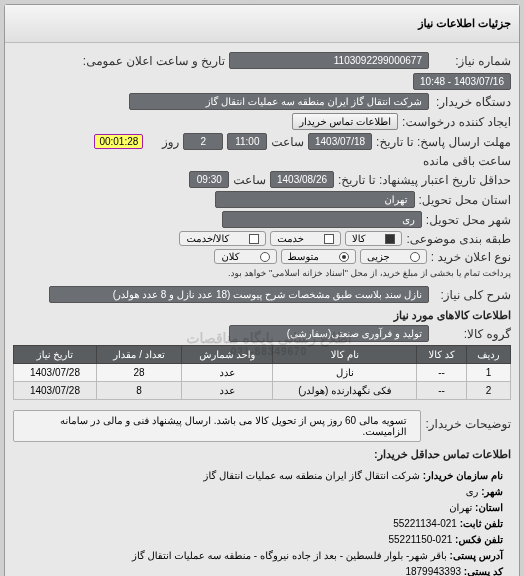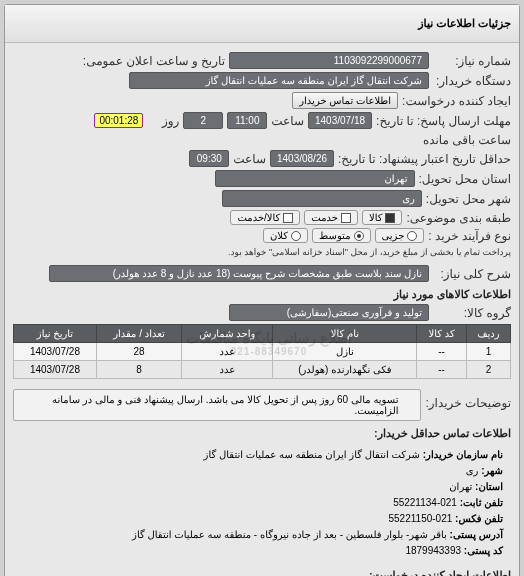--- a/index.html
+++ b/index.html
@@ -60,21 +60,21 @@
   cursor: pointer;
 }
 .chip {
   border: 1px solid #999;
   background: #f0f0f0;
   padding: 1px 6px;
   border-radius: 3px;
   font-size: 10px;
   display: inline-flex;
   align-items: center;
-  gap: 3px;
+  gap: 20px;
 }
 .chk {
   width: 10px;
   height: 10px;
   border: 1px solid #555;
   display: inline-block;
   background: #fff;
 }
 .chk.on { background: #333; }
 .rad {
@@ -121,21 +121,21 @@
 }
 td {
   padding: 3px 4px;
   border: 1px solid #bbb;
   text-align: center;
   background: #f5f5f5;
 }
 tr:nth-child(even) td { background: #e8e8e8; }
 .note {
   border: 1px solid #aaa;
-  padding: 4px 22px;
+  padding: 4px 14px;
   margin-top: 4px;
   font-size: 10px;
   background: #f2f2f2;
   border-radius: 2px;
 }
 .contact { font-size: 10px; line-height: 1.6; padding: 4px 8px; }
 .contact .k { font-weight: bold; }
 .watermark {
   position: absolute;
   top: 330px;
@@ -153,20 +153,21 @@
 <body>
 
 <div class="panel">
   <div class="panel-header">جزئیات اطلاعات نیاز</div>
   <div class="panel-body">
 
     <div class="row">
       <span class="lbl">شماره نیاز:</span>
       <span class="val med">1103092299000677</span>
       <span class="lbl" style="min-width:120px">تاریخ و ساعت اعلان عمومی:</span>
+      <span class="val">1403/07/16 - 10:48</span>
     </div>
 
     <div class="row">
       <span class="lbl">دستگاه خریدار:</span>
       <span class="val wide">شرکت انتقال گاز ایران منطقه سه عملیات انتقال گاز</span>
     </div>
 
     <div class="row">
       <span class="lbl">ایجاد کننده درخواست:</span>
       <button class="btn">اطلاعات تماس خریدار</button>
@@ -209,21 +210,21 @@
           <span class="chk"></span>
           <span>خدمت</span>
         </span>
       <span class="chip">
           <span class="chk"></span>
           <span>کالا/خدمت</span>
         </span>
     </div>
 
     <div class="row">
-      <span class="lbl">نوع فرآیند خرید :</span>
+      <span class="lbl">نوع اعلان خرید :</span>
       <span class="chip">
           <span class="rad"></span>
           <span>جزیی</span>
         </span>
       <span class="chip">
           <span class="rad on"></span>
           <span>متوسط</span>
         </span>
       <span class="chip">
           <span class="rad"></span>

